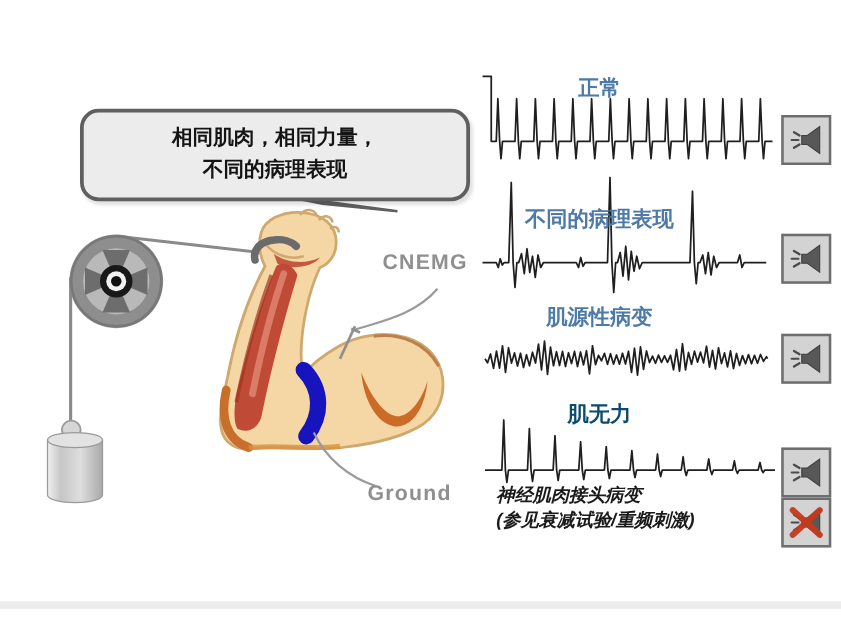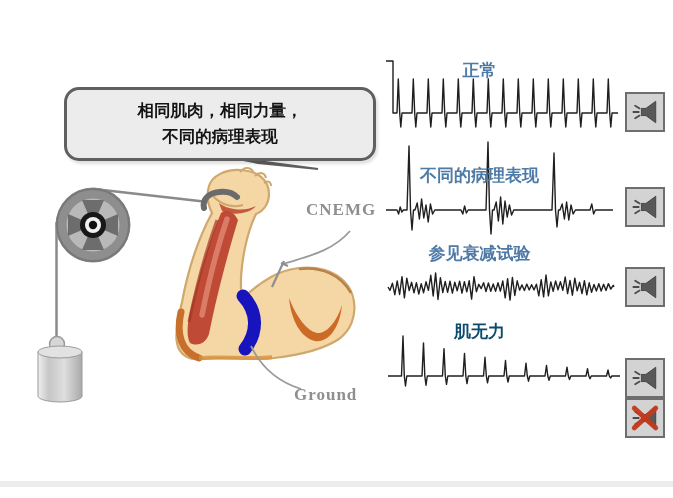--- a/index.html
+++ b/index.html
@@ -6,21 +6,21 @@
   .canvas{position:relative;width:673px;height:498px;background:#ffffff;overflow:hidden;
           font-family:"Liberation Sans",sans-serif;}
   .title{position:absolute;left:210px;top:26px;width:285px;text-align:center;
          font-family:"Liberation Serif",serif;font-size:47px;font-weight:600;
          color:#1b1b1b;letter-spacing:2px;}
   .bubble{position:absolute;left:64px;top:87px;width:312px;height:74px;box-sizing:border-box;
           background:#ececec;border:3px solid #5f5f5f;border-radius:15px;
           box-shadow:2px 3px 3px rgba(0,0,0,0.12);
           display:flex;flex-direction:column;justify-content:center;align-items:center;}
   .bubble div{font-size:16.5px;font-weight:bold;color:#141414;line-height:1.55;}
-  .cnemg,.ground{position:absolute;font-family:Liberation Serif, serif;font-weight:bold;
+  .cnemg,.ground{position:absolute;font-family:Liberation Sans, sans-serif;font-weight:bold;
           font-size:17px;color:#8f8f8f;letter-spacing:1px;}
   .cnemg{left:306px;top:200px;}
   .ground{left:294px;top:385px;}
   .trace-label{position:absolute;left:363px;width:233px;text-align:center;
           font-size:17px;font-weight:bold;}
   .nmj-note{position:absolute;left:397px;top:388px;color:#1a1a1a;
           font-size:14.5px;font-weight:bold;font-style:italic;line-height:1.35;}
   .art,.traces-svg{position:absolute;left:0;top:0;}
   .sound-btn{position:absolute;left:625px;width:40px;height:40px;box-sizing:border-box;
           background:#d3d3d3;border:2px solid #6e6e6e;display:flex;align-items:center;
@@ -120,24 +120,28 @@
   <svg class="traces-svg" id="traces-svg" width="673" height="498" viewBox="0 0 673 498">
       <path d="M386,61 L393,61 L393,113 L397,113 L398.3,79 L399.7,113 L400.8,127 L402,113 L412,113 L413.3,79 L414.7,113 L415.8,127 L417,113 L427,113 L428.3,79 L429.7,113 L430.8,127 L432,113 L442,113 L443.3,79 L444.7,113 L445.8,127 L447,113 L457,113 L458.3,79 L459.7,113 L460.8,127 L462,113 L472,113 L473.3,79 L474.7,113 L475.8,127 L477,113 L487,113 L488.3,79 L489.7,113 L490.8,127 L492,113 L502,113 L503.3,79 L504.7,113 L505.8,127 L507,113 L517,113 L518.3,79 L519.7,113 L520.8,127 L522,113 L532,113 L533.3,79 L534.7,113 L535.8,127 L537,113 L547,113 L548.3,79 L549.7,113 L550.8,127 L552,113 L562,113 L563.3,79 L564.7,113 L565.8,127 L567,113 L577,113 L578.3,79 L579.7,113 L580.8,127 L582,113 L592,113 L593.3,79 L594.7,113 L595.8,127 L597,113 L607,113 L608.3,79 L609.7,113 L610.8,127 L612,113 L618,113" fill="none" stroke="#1f1f1f" stroke-width="1.4" stroke-linejoin="round"></path>
       <path d="M386,210 L397,210 L398.6,214 L400.2,207 L401.8,212 L403.4,210 L407,210 L409,146 L410.5,210 L412,230 L413.5,210 L415,210 L417.2,203 L419.4,219 L421.6,199 L423.8,218 L426.0,205 L428.2,222 L430.4,204 L432.6,214 L434.8,210 L461,210 L462.8,214 L464.6,206 L466.4,213 L468.2,210 L486,210 L488,142 L489.5,210 L491,234 L492.5,210 L494,210 L496.2,202 L498.4,221 L500.6,197 L502.8,224 L505.0,201 L507.2,217 L509.4,205 L511.6,215 L513.8,210 L552,210 L554,153 L555.5,210 L557,227 L558.5,210 L560,210 L562.2,204 L564.4,219 L566.6,202 L568.8,220 L571.0,205 L573.2,214 L575.4,210 L590,210 L591.8,204 L593.6,214 L595.4,210 L613,210" fill="none" stroke="#1f1f1f" stroke-width="1.4" stroke-linejoin="round"></path>
       <path d="M388,287 L390.0,290.3 L392.4,283.2 L394.8,294.7 L397.2,280.9 L399.6,294.5 L402.0,276.7 L404.4,297.9 L406.8,278.2 L409.2,290.5 L411.6,282.3 L414.0,292.8 L416.4,282.6 L418.8,294.0 L421.2,283.8 L423.6,292.7 L426.0,281.8 L428.4,290.4 L430.8,275.3 L433.2,296.0 L435.6,272.9 L438.0,299.5 L440.4,277.7 L442.8,292.6 L445.2,281.4 L447.6,292.4 L450.0,281.1 L452.4,293.2 L454.8,282.2 L457.2,290.8 L459.6,281.1 L462.0,293.2 L464.4,281.6 L466.8,291.9 L469.2,280.6 L471.6,299.1 L474.0,276.6 L476.4,291.7 L478.8,284.3 L481.2,288.6 L483.6,282.7 L486.0,291.5 L488.4,283.0 L490.8,291.3 L493.2,284.0 L495.6,291.3 L498.0,282.6 L500.4,291.2 L502.8,281.0 L505.2,297.9 L507.6,278.6 L510.0,300.1 L512.4,277.4 L514.8,295.5 L517.2,280.8 L519.6,290.1 L522.0,284.9 L524.4,290.6 L526.8,284.1 L529.2,289.9 L531.6,284.7 L534.0,289.9 L536.4,284.2 L538.8,295.8 L541.2,279.6 L543.6,296.9 L546.0,275.0 L548.4,295.9 L550.8,281.9 L553.2,291.4 L555.6,280.9 L558.0,289.7 L560.4,281.7 L562.8,290.3 L565.2,277.0 L567.6,293.6 L570.0,280.4 L572.4,295.2 L574.8,278.2 L577.2,290.9 L579.6,282.3 L582.0,293.5 L584.4,280.7 L586.8,294.8 L589.2,282.8 L591.6,292.3 L594.0,284.5 L596.4,291.0 L598.8,283.7 L601.2,291.0 L603.6,284.3 L606.0,290.6 L608.4,283.6 L610.8,289.1 L613.2,285.3 L614,287" fill="none" stroke="#1f1f1f" stroke-width="1.4" stroke-linejoin="round"></path>
       <path d="M388,376 L401.5,376 L403.0,336.0 L404.3,376 L405.5,386.0 L406.8,376 L422.0,376 L423.5,342.9 L424.8,376 L426.0,385.2 L427.3,376 L442.5,376 L444.0,348.6 L445.3,376 L446.5,384.4 L447.8,376 L463.0,376 L464.5,353.4 L465.8,376 L467.0,383.6 L468.3,376 L483.5,376 L485.0,357.3 L486.3,376 L487.5,382.8 L488.8,376 L504.0,376 L505.5,360.5 L506.8,376 L508.0,382.0 L509.3,376 L524.5,376 L526.0,363.2 L527.3,376 L528.5,381.2 L529.8,376 L545.0,376 L546.5,365.4 L547.8,376 L549.0,380.4 L550.3,376 L565.5,376 L567.0,367.2 L568.3,376 L569.5,379.6 L570.8,376 L586.0,376 L587.5,368.7 L588.8,376 L590.0,378.8 L591.3,376 L606.5,376 L608.0,370.0 L609.3,376 L610.5,378.0 L611.8,376 L620,376" fill="none" stroke="#1f1f1f" stroke-width="1.4" stroke-linejoin="round"></path>
     </svg>
 
   <div id="trace-labels">
       <div class="trace-label" style="top: 59px; color: rgb(77, 122, 166);">正常</div>
       <div class="trace-label" style="top: 164px; color: rgb(77, 122, 166);">不同的病理表现</div>
-      <div class="trace-label" style="top: 242px; color: rgb(77, 122, 166);">参见衰减试验</div>
+      <div class="trace-label" style="top: 242px; color: rgb(77, 122, 166);">肌源性病变</div>
       <div class="trace-label" style="top: 320px; color: #0c4a6e;">肌无力</div>
     </div>
 
+  <div class="nmj-note">
+    <div>神经肌肉接头病变</div>
+    <div>(参见衰减试验/重频刺激)</div>
+  </div>
 
   <div id="sound-buttons">
       <button class="sound-btn" style="top: 92px;">
         <svg width="34" height="34" viewBox="0 0 38 38">
           <path d="M8,12 L13,15 M6,19 L12,19 M8,26 L13,23" stroke="#4a4a4a" stroke-width="2" stroke-linecap="round" fill="none"></path>
           <polygon points="15,15 20,15 31,7 31,31 20,23 15,23" fill="#585858" stroke="#3f3f3f" stroke-width="1"></polygon>
         </svg>
       </button>
       <button class="sound-btn" style="top: 187px;">
         <svg width="34" height="34" viewBox="0 0 38 38">

